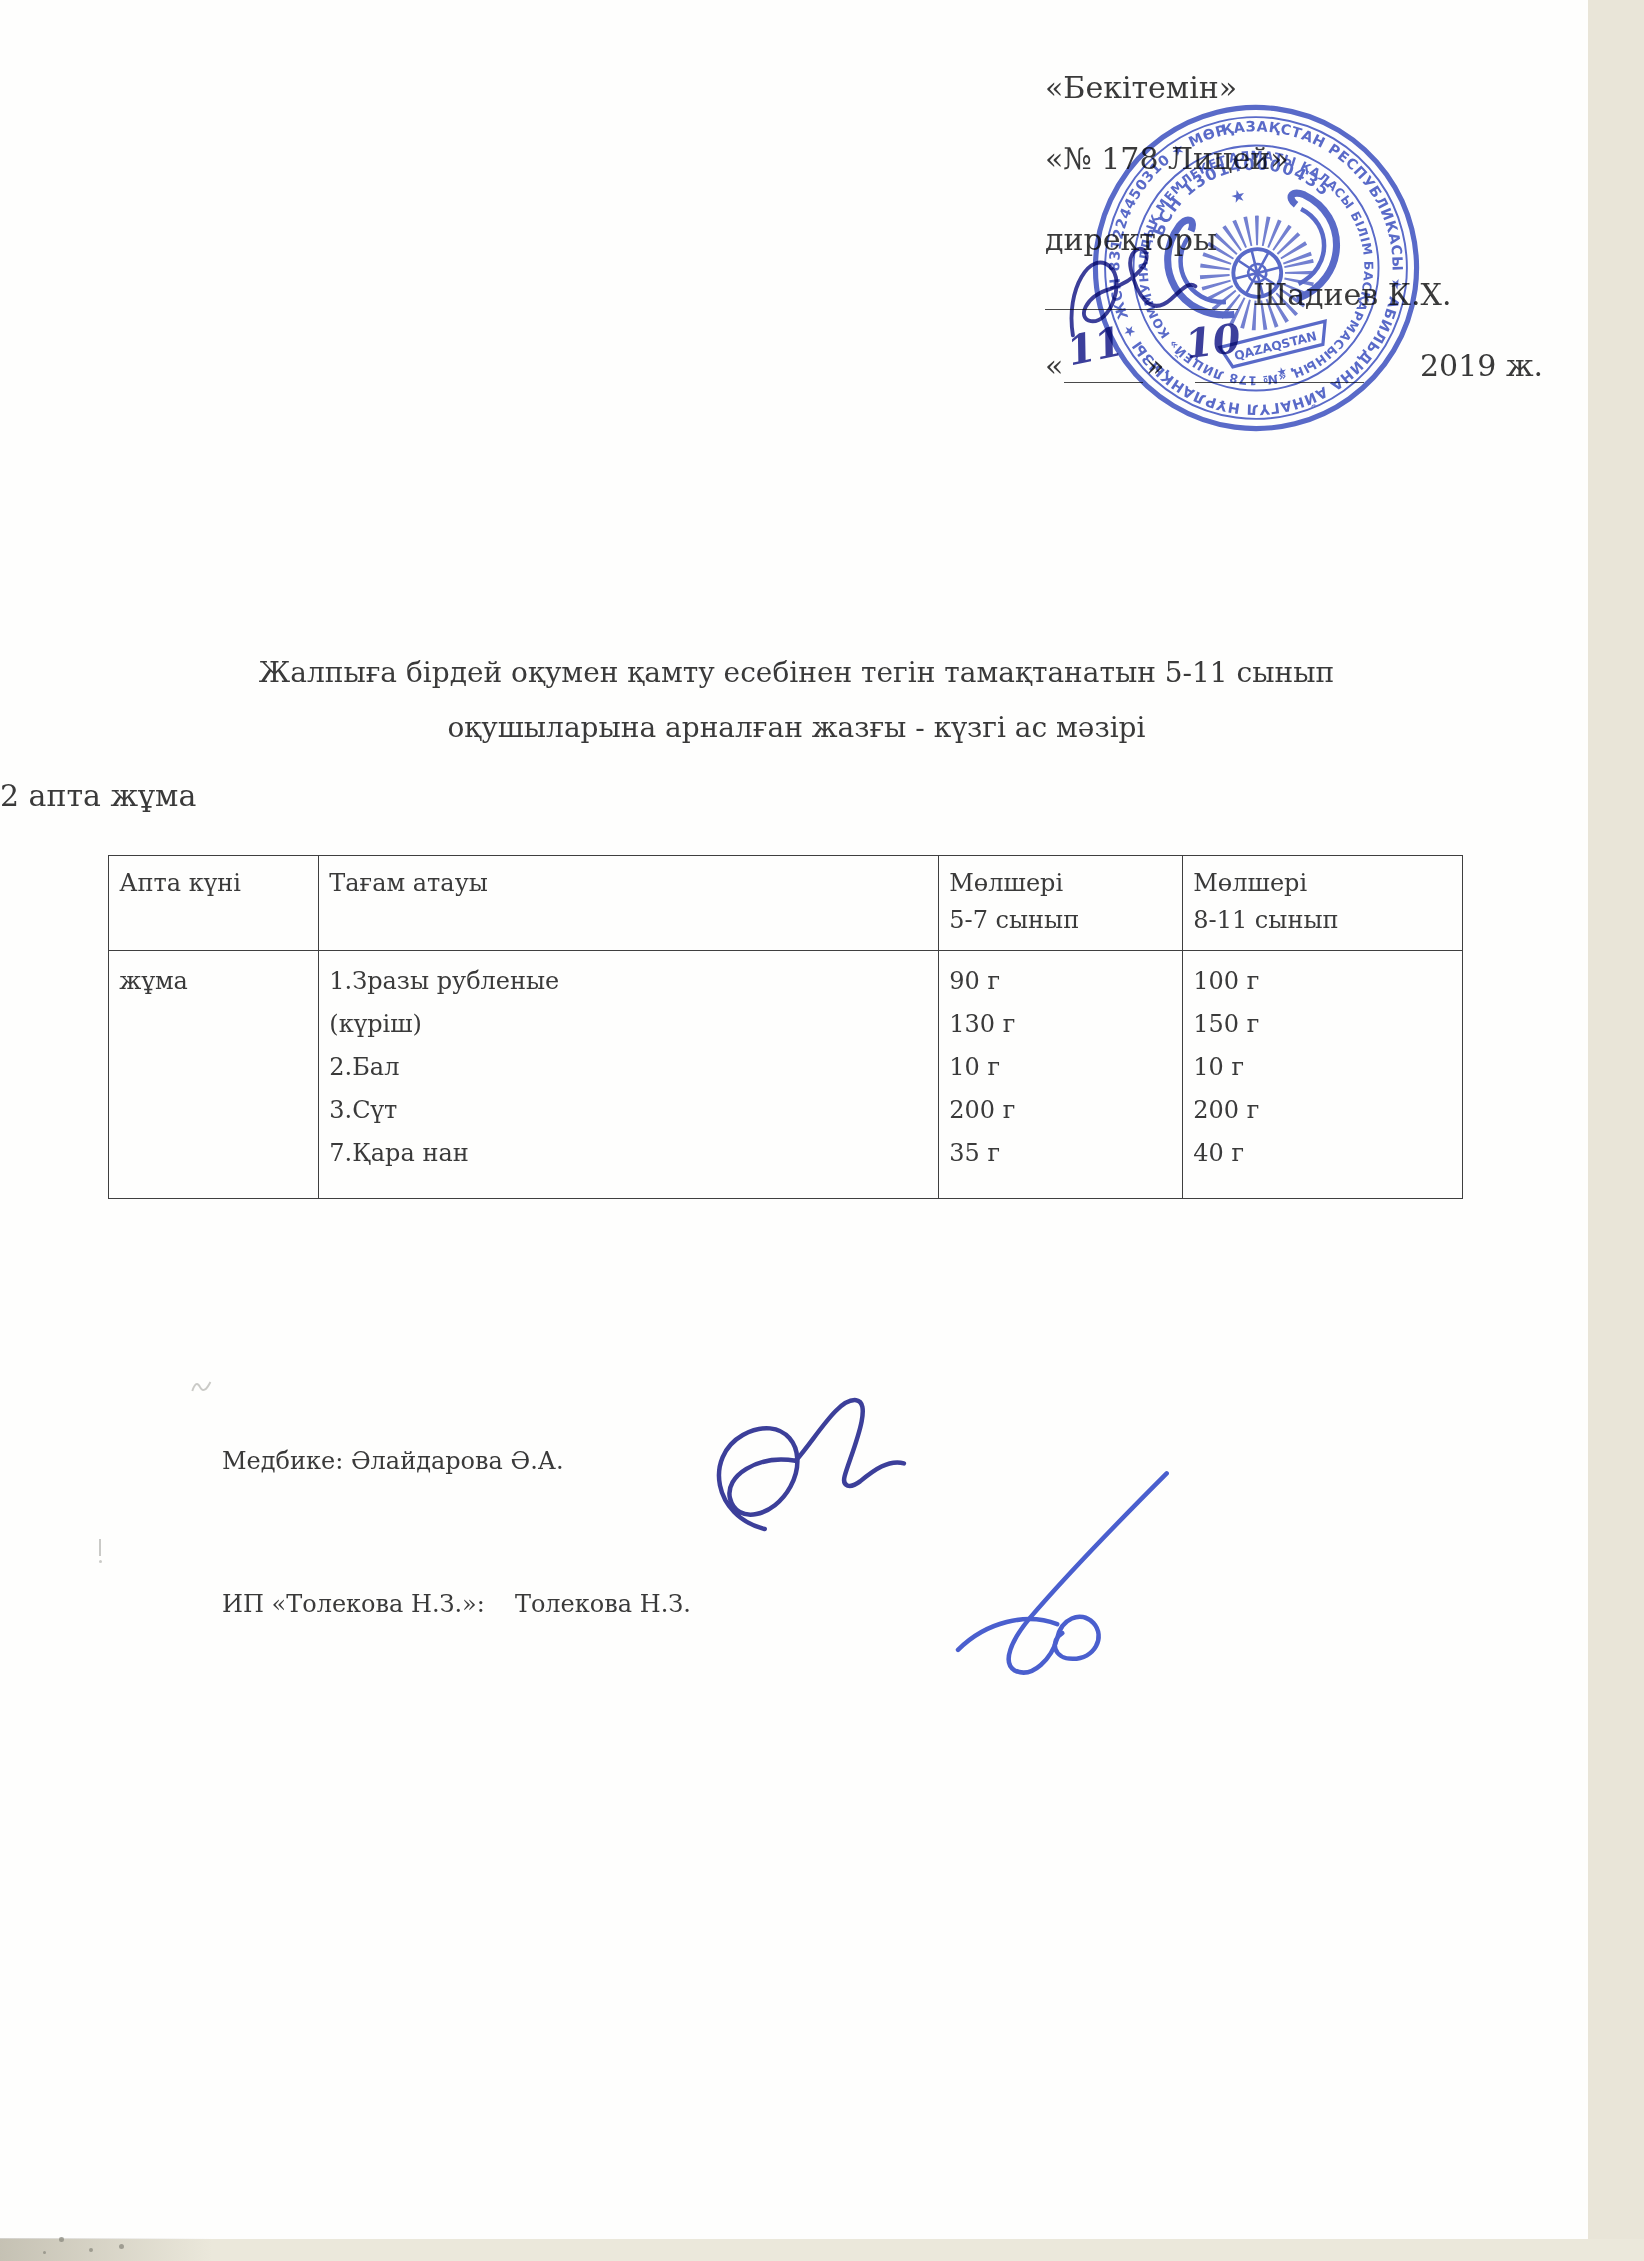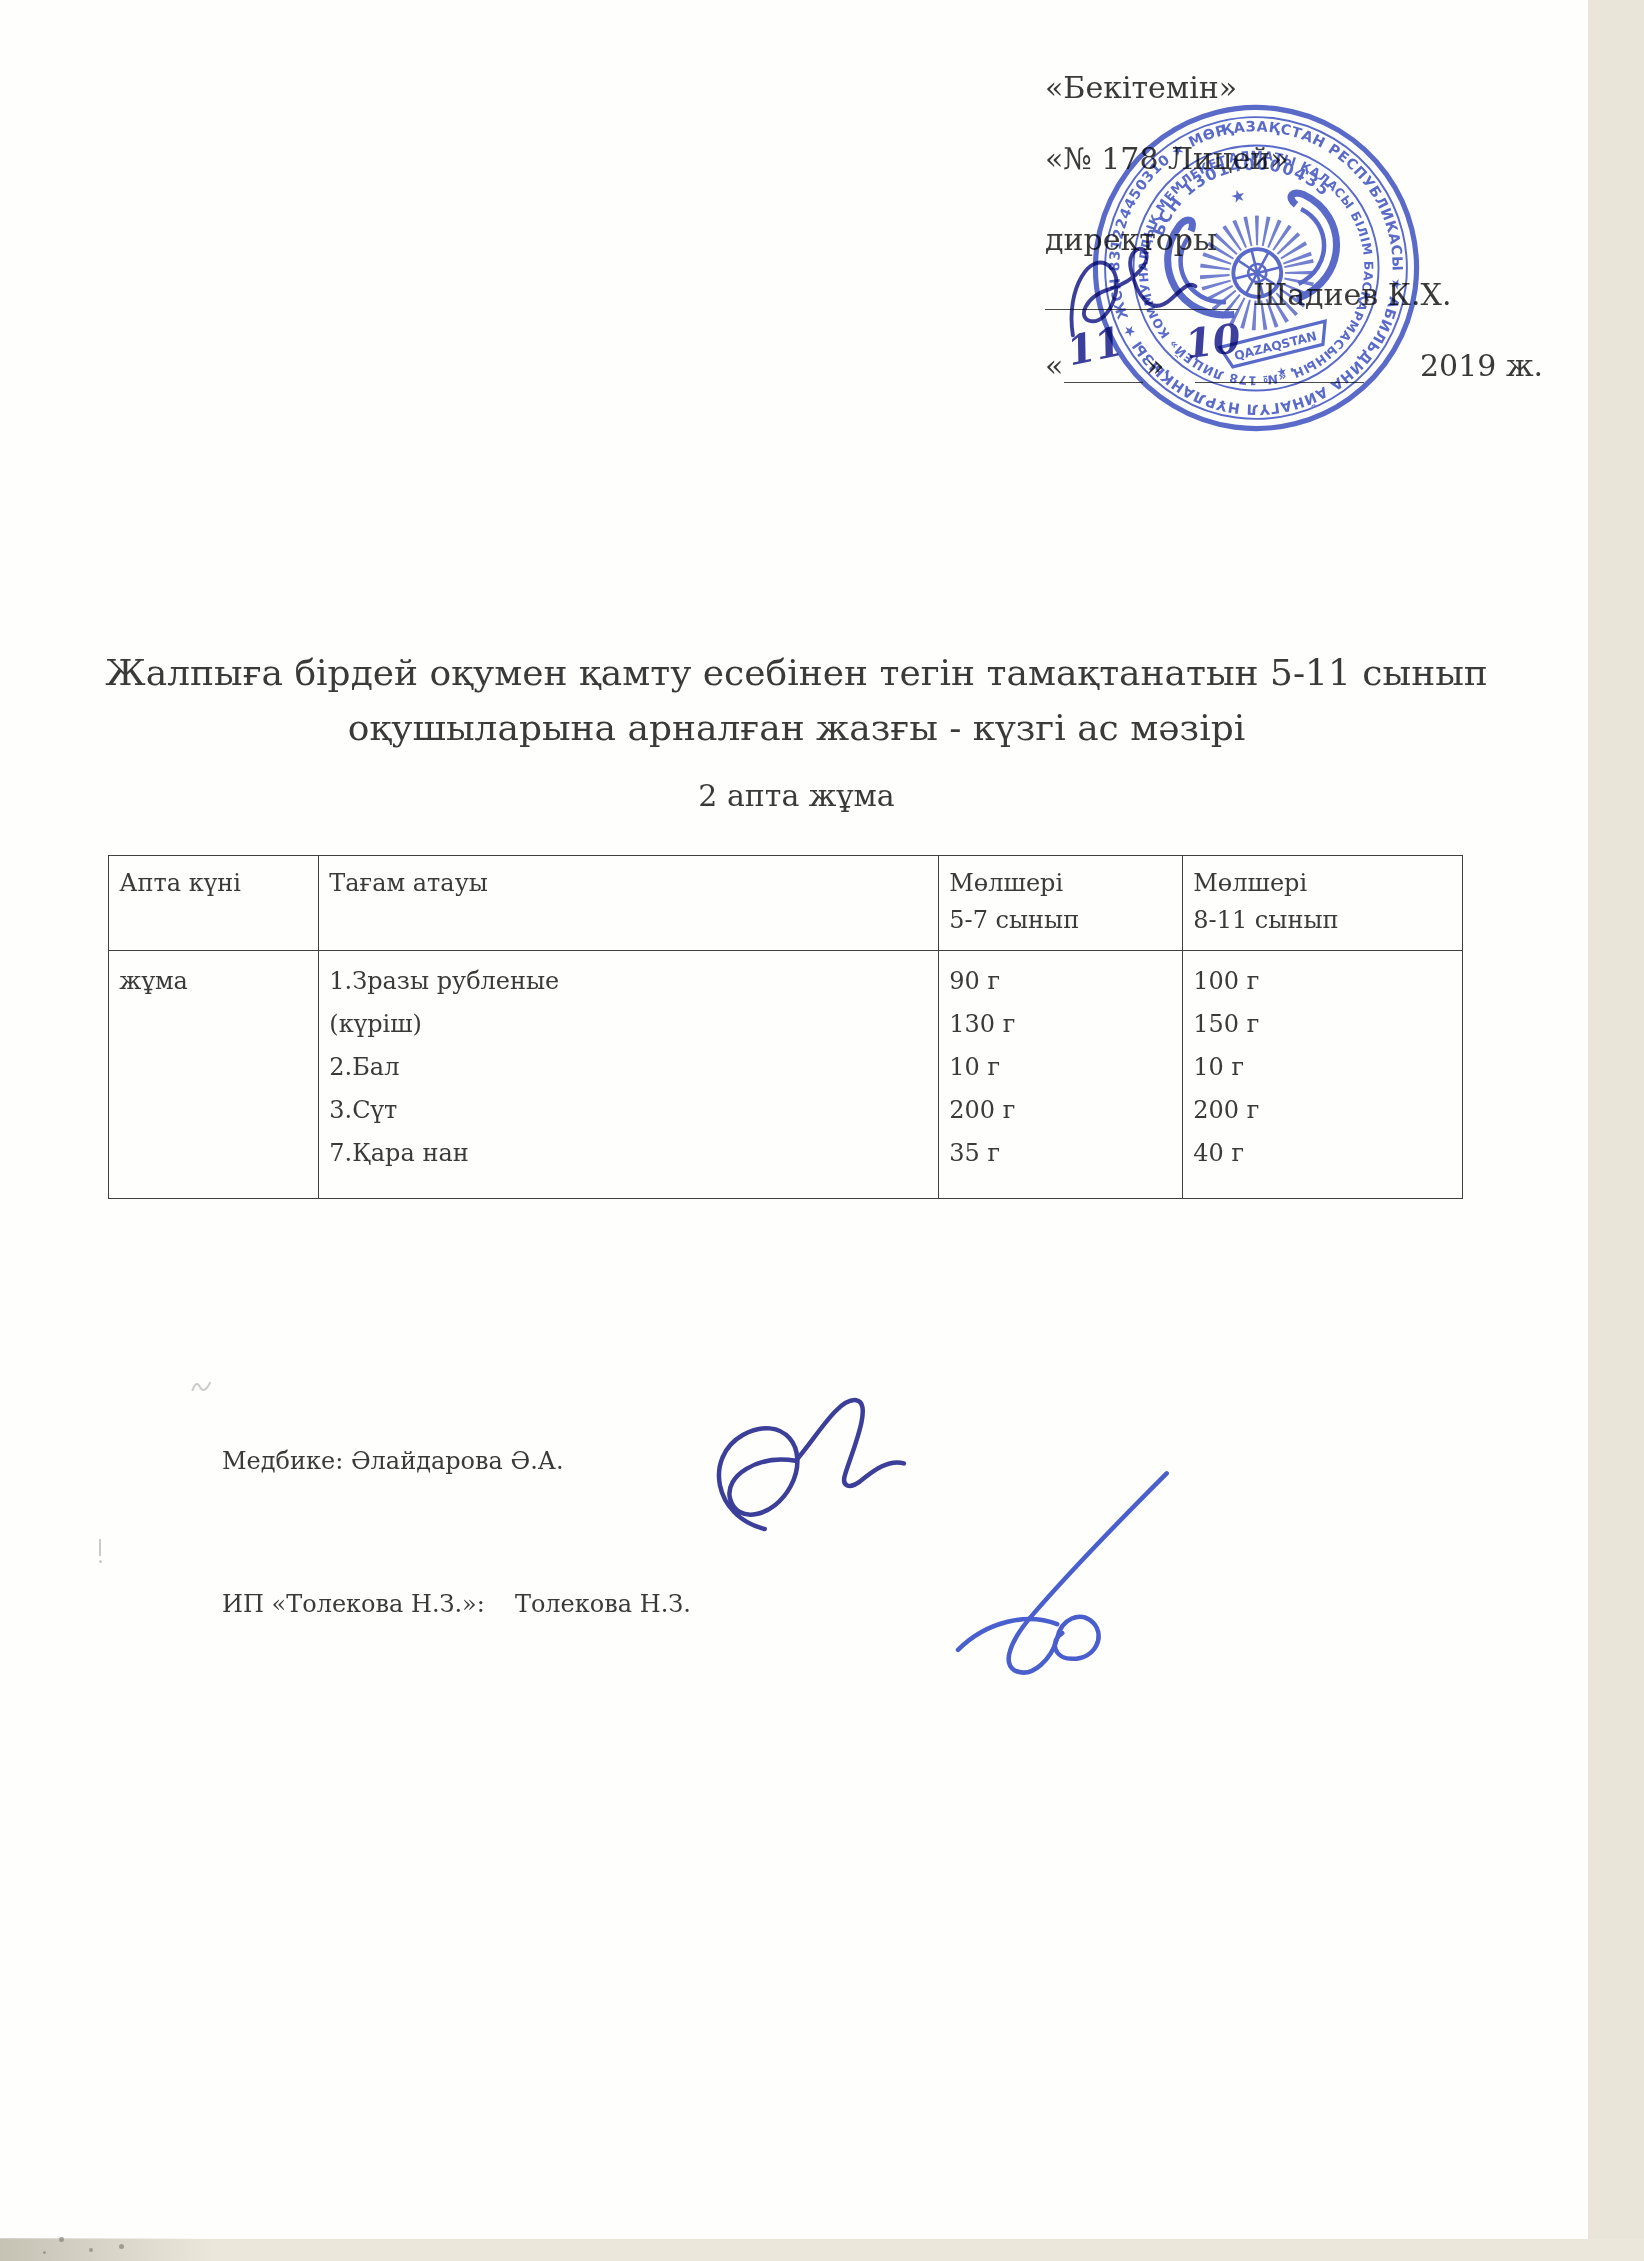--- a/index.html
+++ b/index.html
@@ -49,22 +49,22 @@
               fill:#4c5ec6;}
 
   .sig-svg{position:absolute;mix-blend-mode:multiply;}
   .sig-director{left:1051px;top:227px;width:174px;height:129px;}
   .sig-nurse{left:681px;top:1360px;width:277px;height:226px;}
   .sig-provider{left:864px;top:1455px;width:322px;height:239px;}
   .sig-svg path{fill:none;stroke-linecap:round;stroke-linejoin:round;}
 
   
   .doc-title{position:absolute;left:0;top:645px;width:1593px;text-align:center;
-             font-size:36px;line-height:55px;}
-  .doc-subtitle{position:absolute;left:0;top:778px;width:1593px;text-align:center;
+             font-size:28px;line-height:55px;}
+  .doc-subtitle{position:absolute;left:0;top:778px;width:1593px;
              font-size:30px;}
 
   
   .menu-wrap{position:absolute;left:108px;top:855px;}
   table.menu{border-collapse:collapse;table-layout:fixed;width:1354px;font-size:24px;}
   table.menu th,table.menu td{border:1.9px solid #3f3f3f;vertical-align:top;
       text-align:left;padding:9px 6.4px 6.4px 10.3px;font-weight:normal;}
   table.menu th{height:79px;line-height:37px;}
   table.menu td{height:231px;line-height:43px;}
   .c1{width:210px;}.c2{width:620px;}.c3{width:244px;}.c4{width:280px;}

